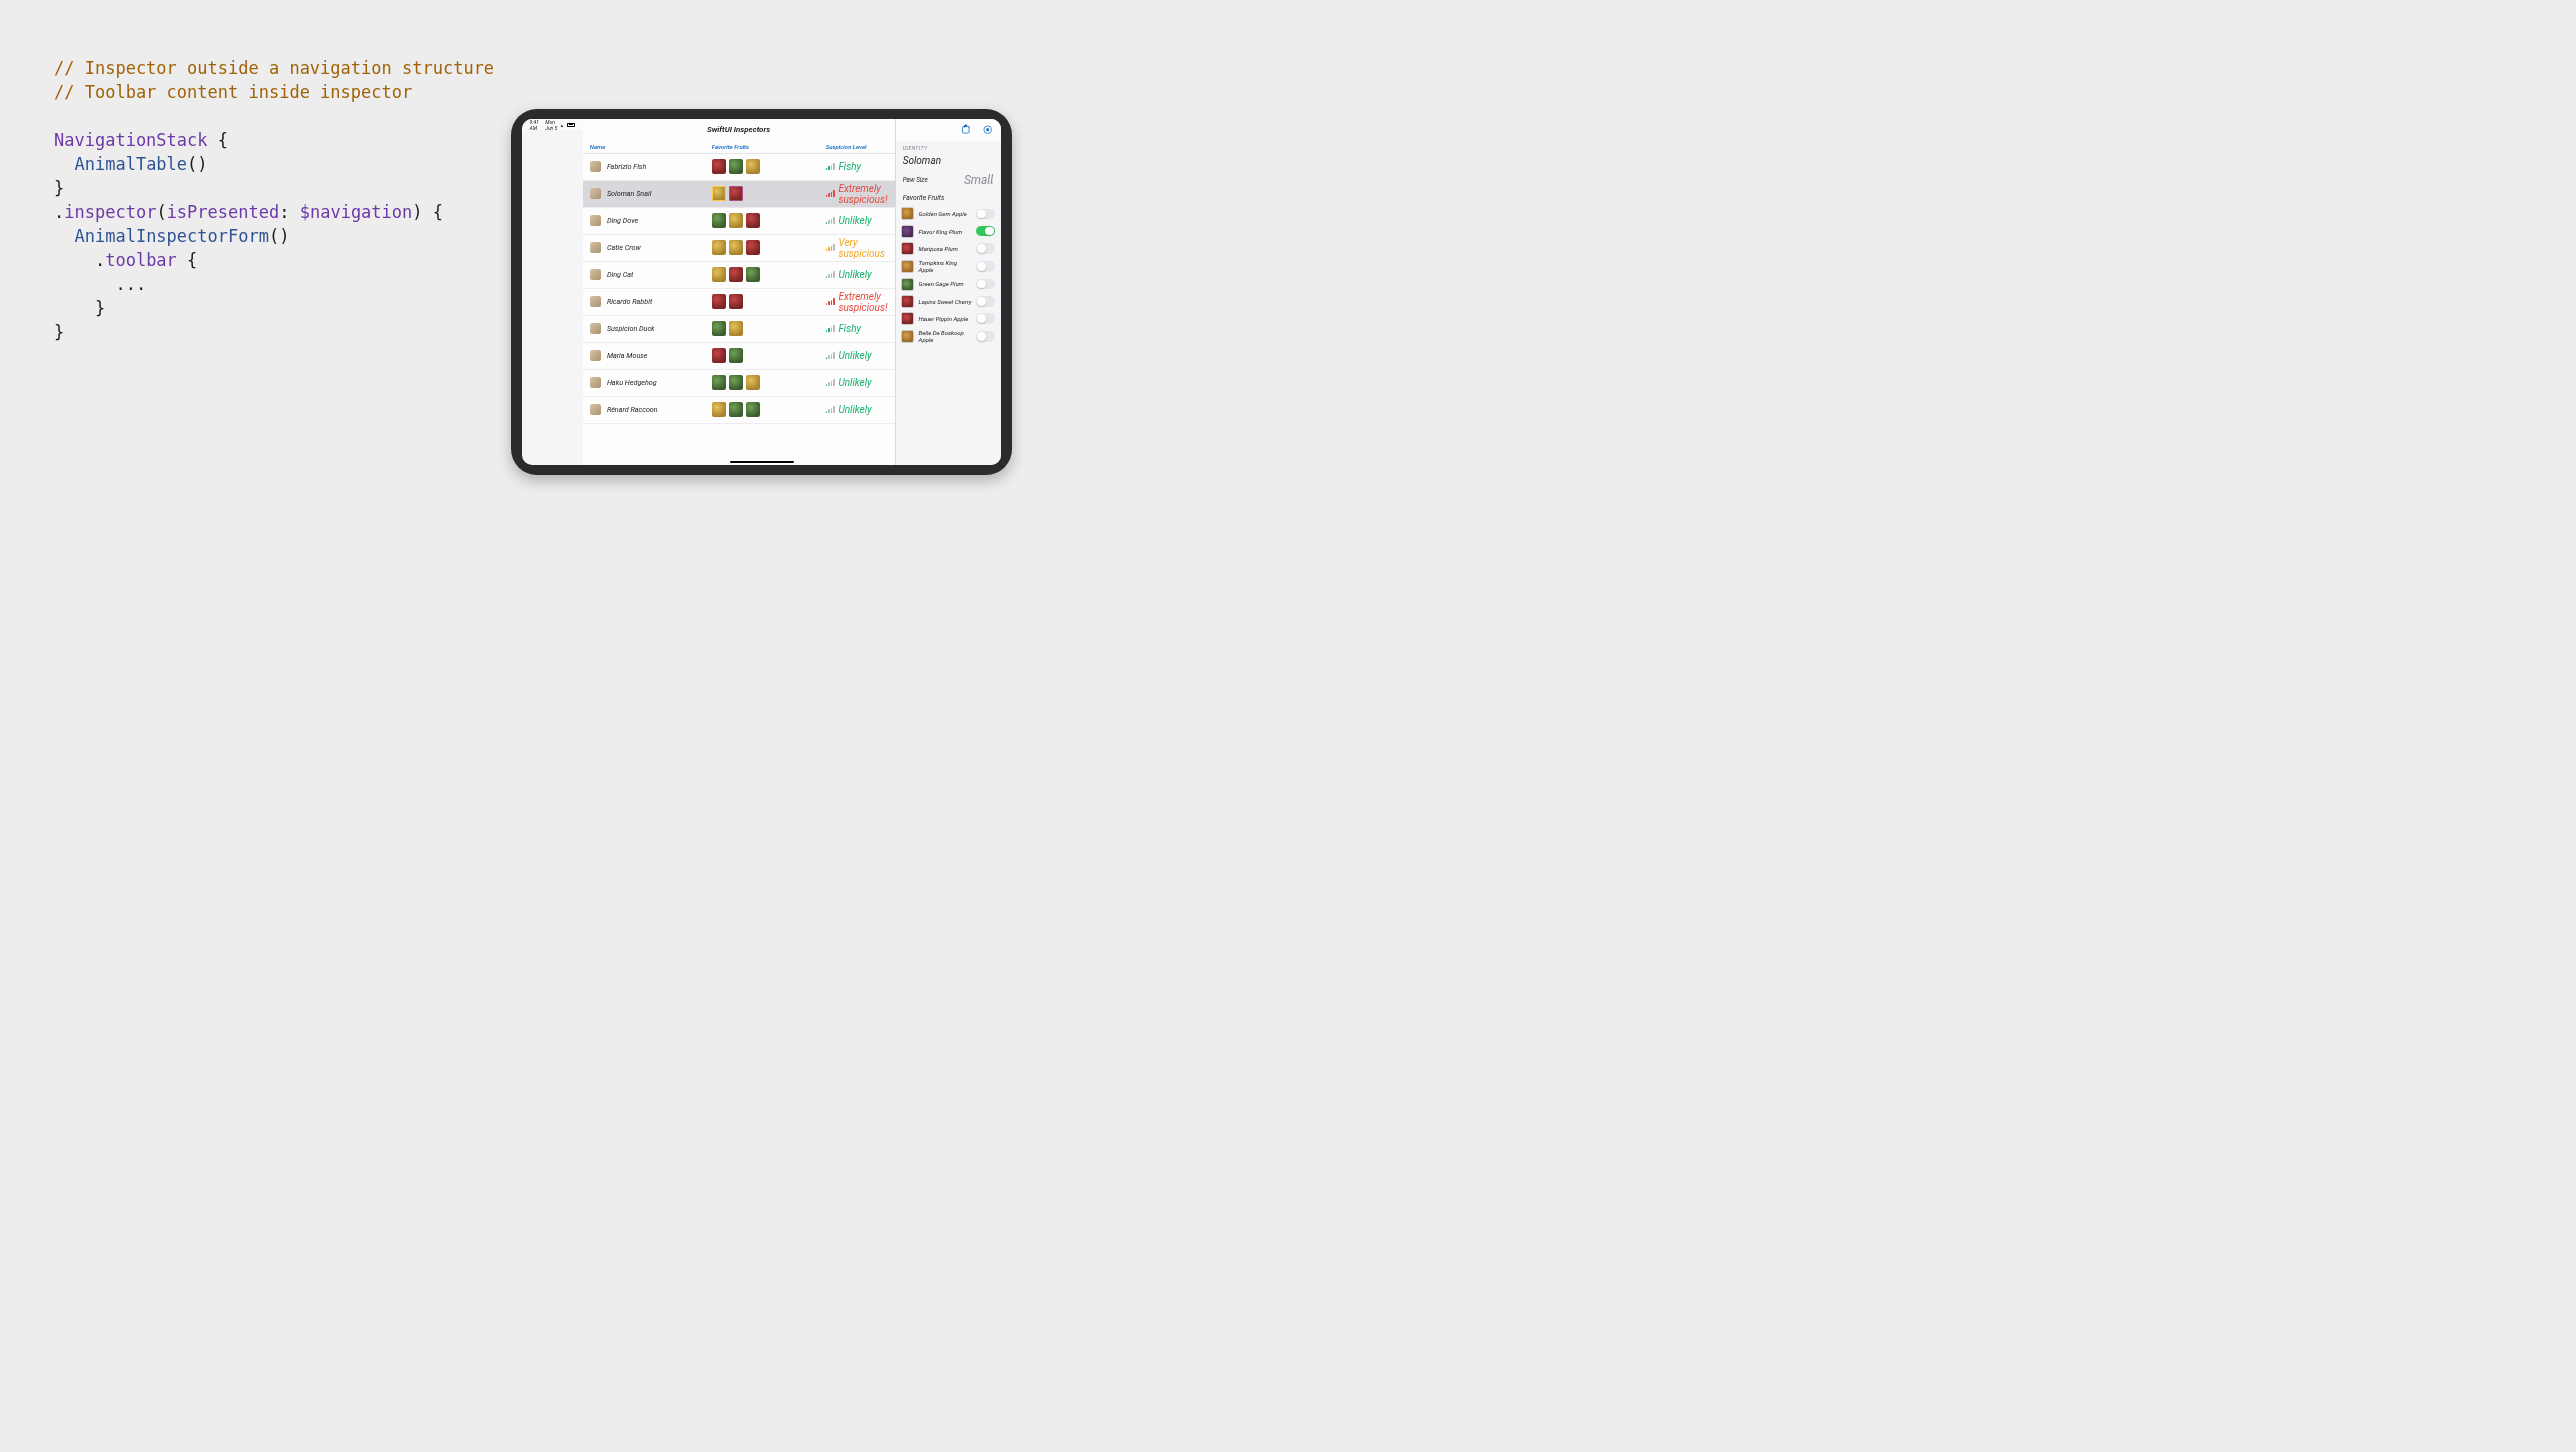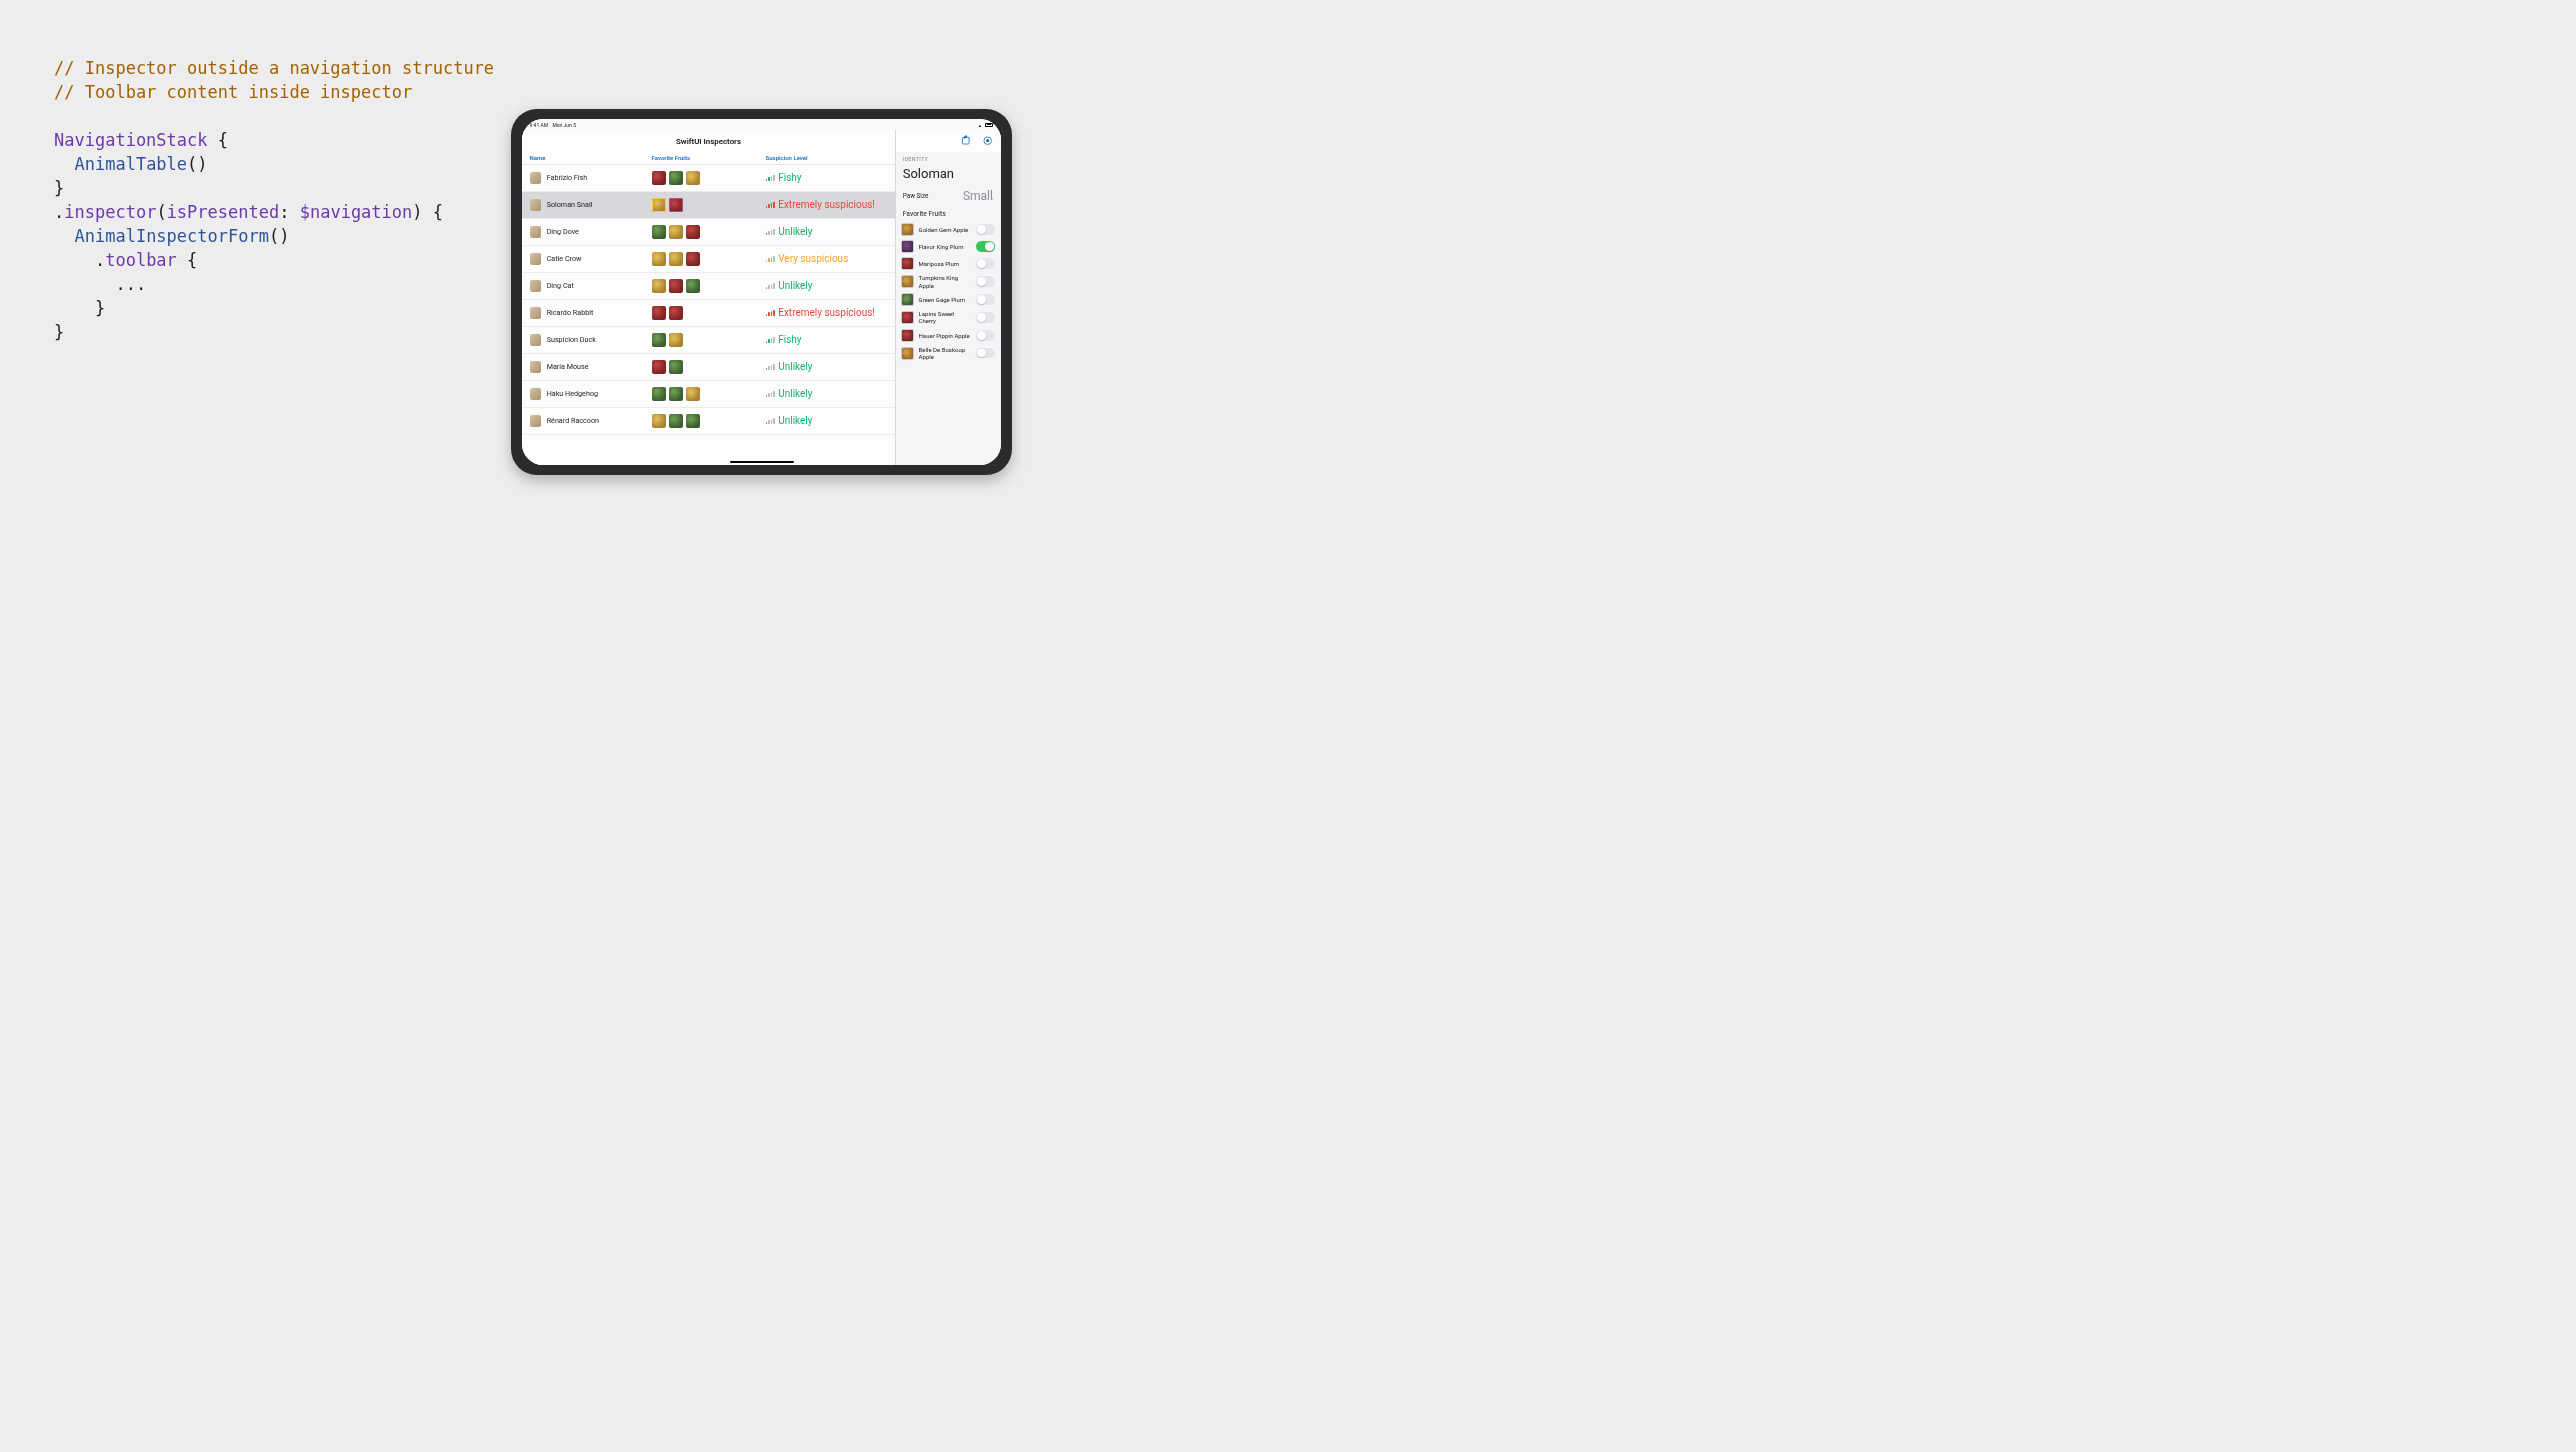--- a/index.html
+++ b/index.html
@@ -40,25 +40,26 @@
     height: 366px;
     background: #2b2b2d;
     border-radius: 26px;
     padding: 10px 11.4px;
     box-shadow: 0 5.7px 14.3px rgba(0,0,0,0.25);
   }
   .ipad-screen {
     width: 100%;
     height: 100%;
     background: #f5f5f7;
-    border-radius: 21px;
+    border-radius: 10px;
     overflow: hidden;
     display: flex;
-    flex-direction: column;
+    flex-direction: row;
     position: relative;
+    font-style: italic;
   }
 
   
   .statusbar {
     height: 11.4px;
     display: flex;
     align-items: center;
     justify-content: space-between;
     padding: 0 7.2px;
     font-size: 5px;
@@ -193,21 +194,21 @@
 
   .insp-body { flex:1; overflow:auto; padding: 2.9px 5.7px 5.7px; }
   .sec-label {
     font-size:5.4px; letter-spacing:0.3px; color:#8a8a90;
     text-transform:uppercase; margin: 1.4px 1.4px 2.9px;
   }
   .field-row {
     display:flex; justify-content:space-between; align-items:center;
     padding: 2.9px 1.4px;
   }
-  .sec-name-val { font-size:13px; padding:1.4px 1.4px 4.3px; }
+  .sec-name-val { font-size:10px; padding:1.4px 1.4px 4.3px; }
   .picker-val { color:#8e8e93; font-size:12px; }
   .picker-val::after { content:" \2039\203A"; letter-spacing:-1.4px; transform:rotate(90deg); display:inline-block; font-size:5.7px; color:#8e8e93;}
   .fav-label { font-size:6.8px; padding:4.3px 1.4px 2.9px; }
 
   .fruit-row {
     display:flex; align-items:center; gap:4.3px;
     padding: 2.1px 0;
   }
   .fruit-sw {
     width:13px;height:13px;border-radius:2.1px;

